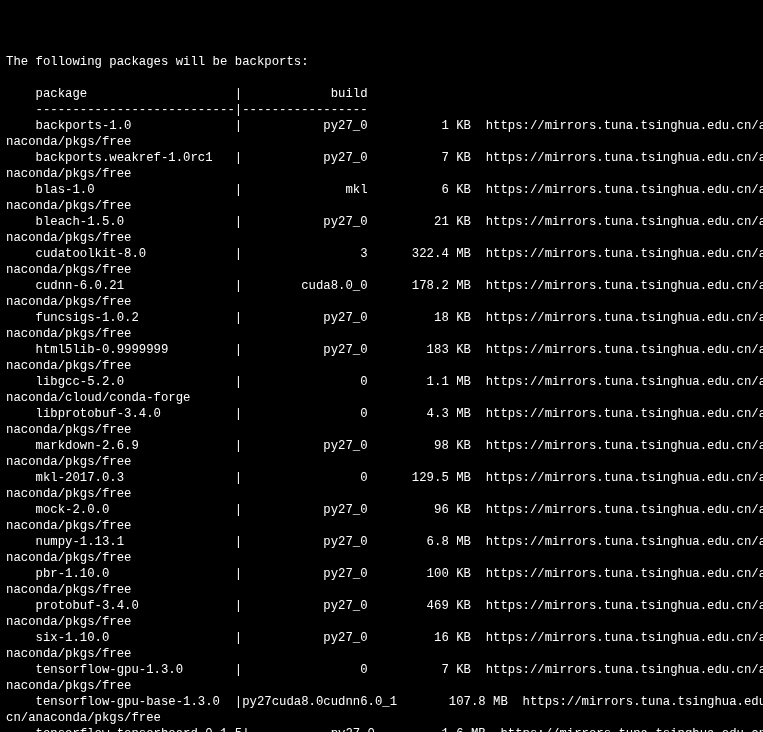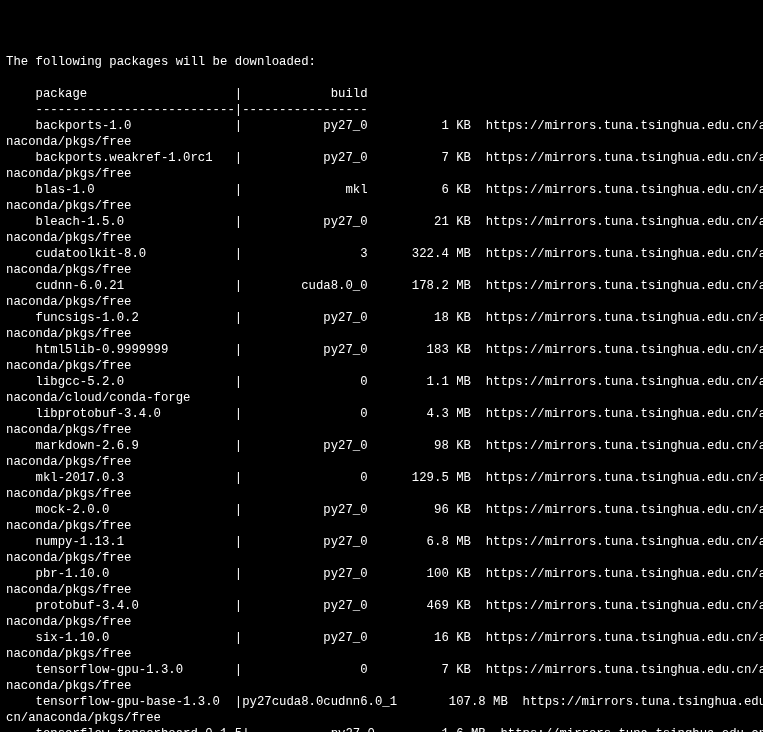--- a/index.html
+++ b/index.html
@@ -16,21 +16,21 @@
     overflow: hidden;
   }
   .screen {
     display: block;
   }
 </style>
 </head>
 <body>
 
 
-<div class="screen"><span>The following packages will be downloaded:</span>
+<div class="screen"><span>The following packages will be backports:</span>
 <span></span>
 <span>    package                    |            build</span>
 <span>    ---------------------------|-----------------</span>
 <span id="rows-container">    backports-1.0              |           py27_0          1 KB  https://mirrors.tuna.tsinghua.edu.cn/a
 naconda/pkgs/free
     backports.weakref-1.0rc1   |           py27_0          7 KB  https://mirrors.tuna.tsinghua.edu.cn/a
 naconda/pkgs/free
     blas-1.0                   |              mkl          6 KB  https://mirrors.tuna.tsinghua.edu.cn/a
 naconda/pkgs/free
     bleach-1.5.0               |           py27_0         21 KB  https://mirrors.tuna.tsinghua.edu.cn/a

